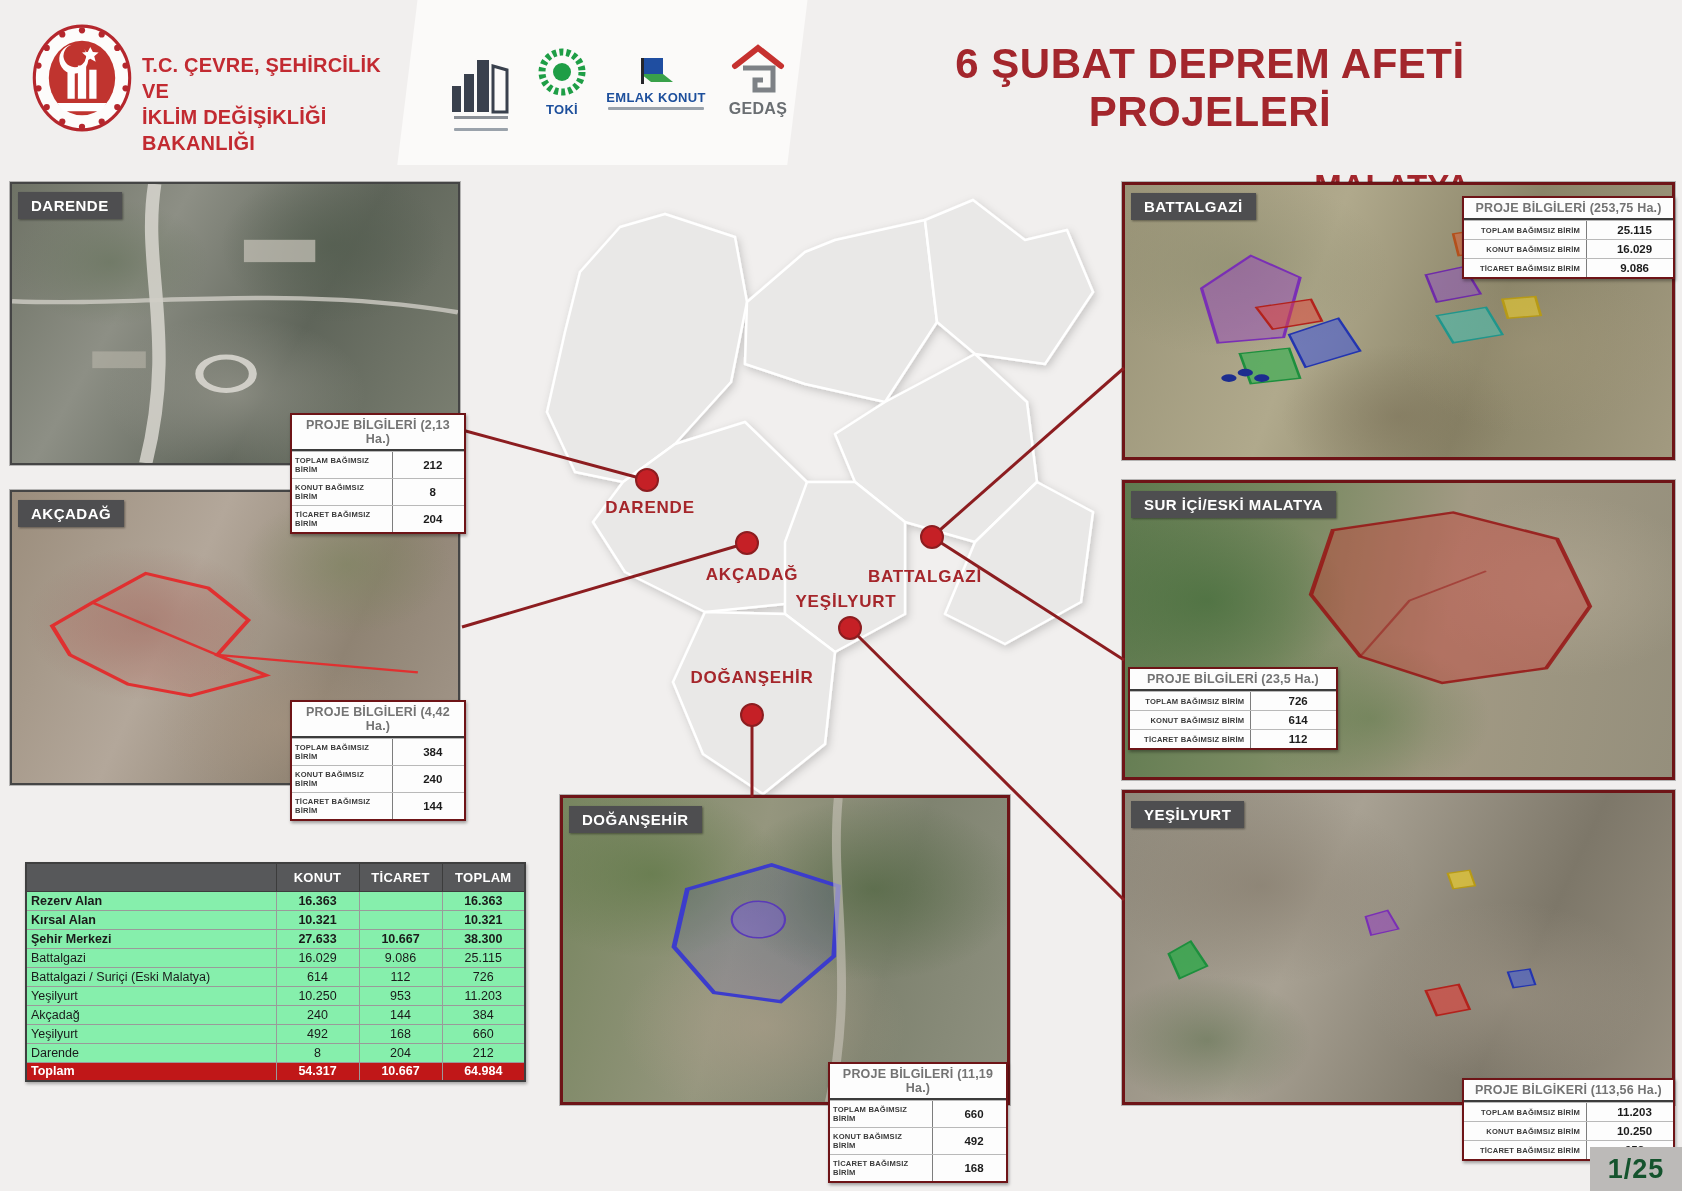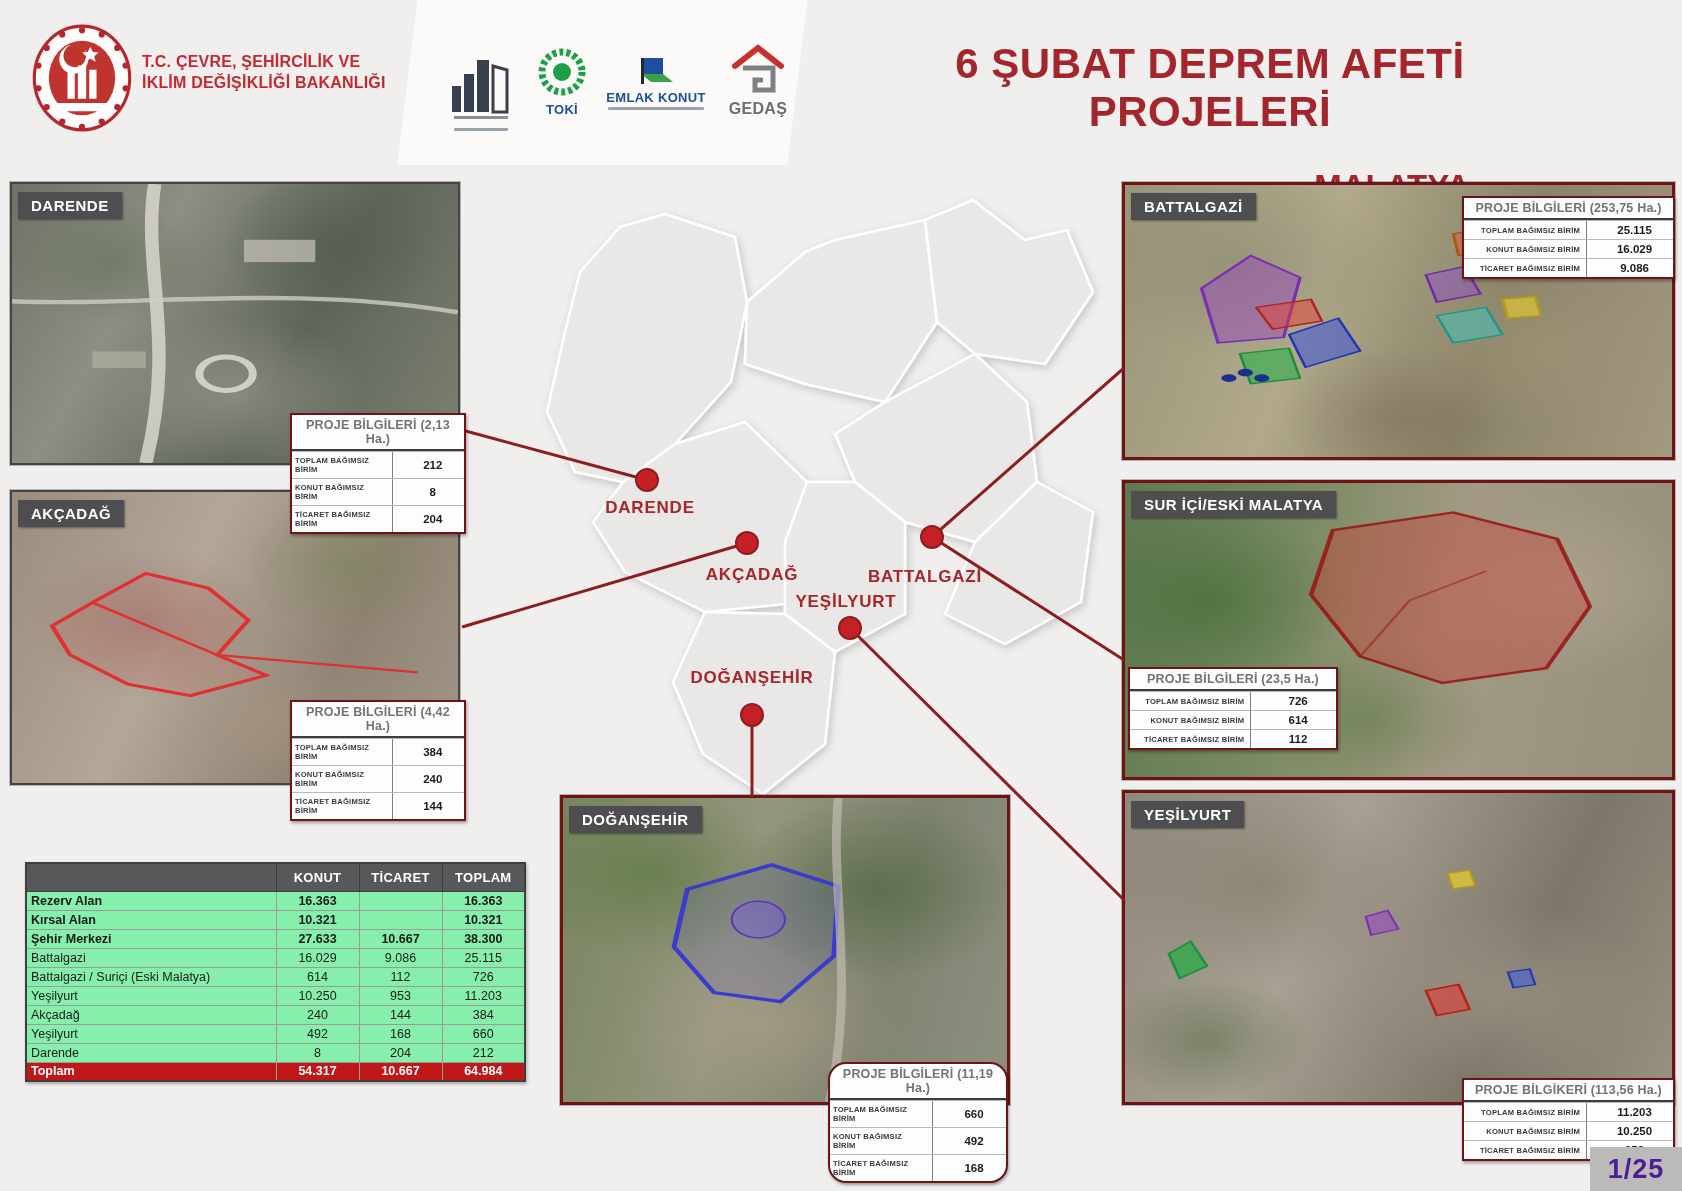--- a/index.html
+++ b/index.html
@@ -5,21 +5,21 @@
   * { margin:0; padding:0; box-sizing:border-box; }
   html,body { background:#d9d7d5; }
   body { font-family:"Liberation Sans", sans-serif; }
   #stage { position:relative; width:1682px; height:1191px; background:#f1efee; overflow:hidden; }
 
   
   .white-band { position:absolute; left:408px; top:-10px; width:390px; height:175px;
     background:#fbfaf9; transform:skewX(-7deg); }
   .emblem { position:absolute; left:30px; top:22px; width:104px; height:112px; }
   .ministry-text { position:absolute; left:142px; top:52px; width:270px;
-    color:#c22a31; font-weight:bold; font-size:16px; line-height:1.3; letter-spacing:.2px; }
+    color:#c22a31; font-weight:bold; font-size:20px; line-height:1.3; letter-spacing:.2px; }
   .logo { position:absolute; text-align:center; }
   .logo .cap { font-weight:bold; font-size:13px; color:#1d4f9c; letter-spacing:.3px; }
   .logo .cap.gray { color:#6a6e72; font-size:16px; }
   .logo .subbar { height:3px; background:#9aa2ab; margin-top:2px; border-radius:1px; }
   .title-wrap { position:absolute; left:880px; top:40px; width:660px; }
   .big-title { color:#a3262c; font-weight:900; font-size:42px; text-align:center; letter-spacing:.5px; }
   .sub-title { color:#a3262c; font-weight:900; font-size:33px; text-align:right; padding-right:70px; margin-top:32px; }
 
   
   .panel { position:absolute; z-index:2; border:3px solid #6e1417; box-shadow:0 0 0 1px rgba(0,0,0,.25); }
@@ -90,21 +90,21 @@
   #summary-table td.lbl { width:250px; text-align:left; }
   tr.group td { font-weight:bold; border-top:2px solid #4a4a4a; }
   tr.group td.lbl { padding-left:6px; }
   tr.sub td.lbl { padding-left:28px; }
   tr.total td { background:#c01718; color:#fff; font-weight:bold; border:1px solid #8c0f10; }
   tr.total td.lbl { text-align:center; }
   #summary-table { border:2px solid #3f3f3f; }
 
   
   .page-num { position:absolute; right:0; bottom:0; width:92px; height:44px; background:#bcbab8;
-    color:#4c1d95; font-weight:900; font-size:27px; display:flex; align-items:center;
+    color:#14532d; font-weight:900; font-size:27px; display:flex; align-items:center;
     justify-content:center; z-index:7; letter-spacing:1px; }
 </style>
 </head>
 <body>
 
 <div id="stage">
 
   <div class="white-band"></div>
 
   <svg class="emblem" viewBox="0 0 100 108">
@@ -366,21 +366,21 @@
     <div class="irow">
         <div class="ilabel">KONUT BAĞIMSIZ BİRİM</div>
         <div class="ival">10.250</div>
       </div>
     <div class="irow">
         <div class="ilabel">TİCARET BAĞIMSIZ BİRİM</div>
         <div class="ival">953</div>
       </div>
   </div>
 
-  <div class="infobox" style="left:828px; top:1062px; width:180px;border-radius:18px;">
+  <div class="infobox" style="left:828px; top:1062px; width:180px;">
     <div class="infobox-title">PROJE BİLGİLERİ (11,19 Ha.)</div>
     <div class="irow">
         <div class="ilabel">TOPLAM BAĞIMSIZ BİRİM</div>
         <div class="ival">660</div>
       </div>
     <div class="irow">
         <div class="ilabel">KONUT BAĞIMSIZ BİRİM</div>
         <div class="ival">492</div>
       </div>
     <div class="irow">

